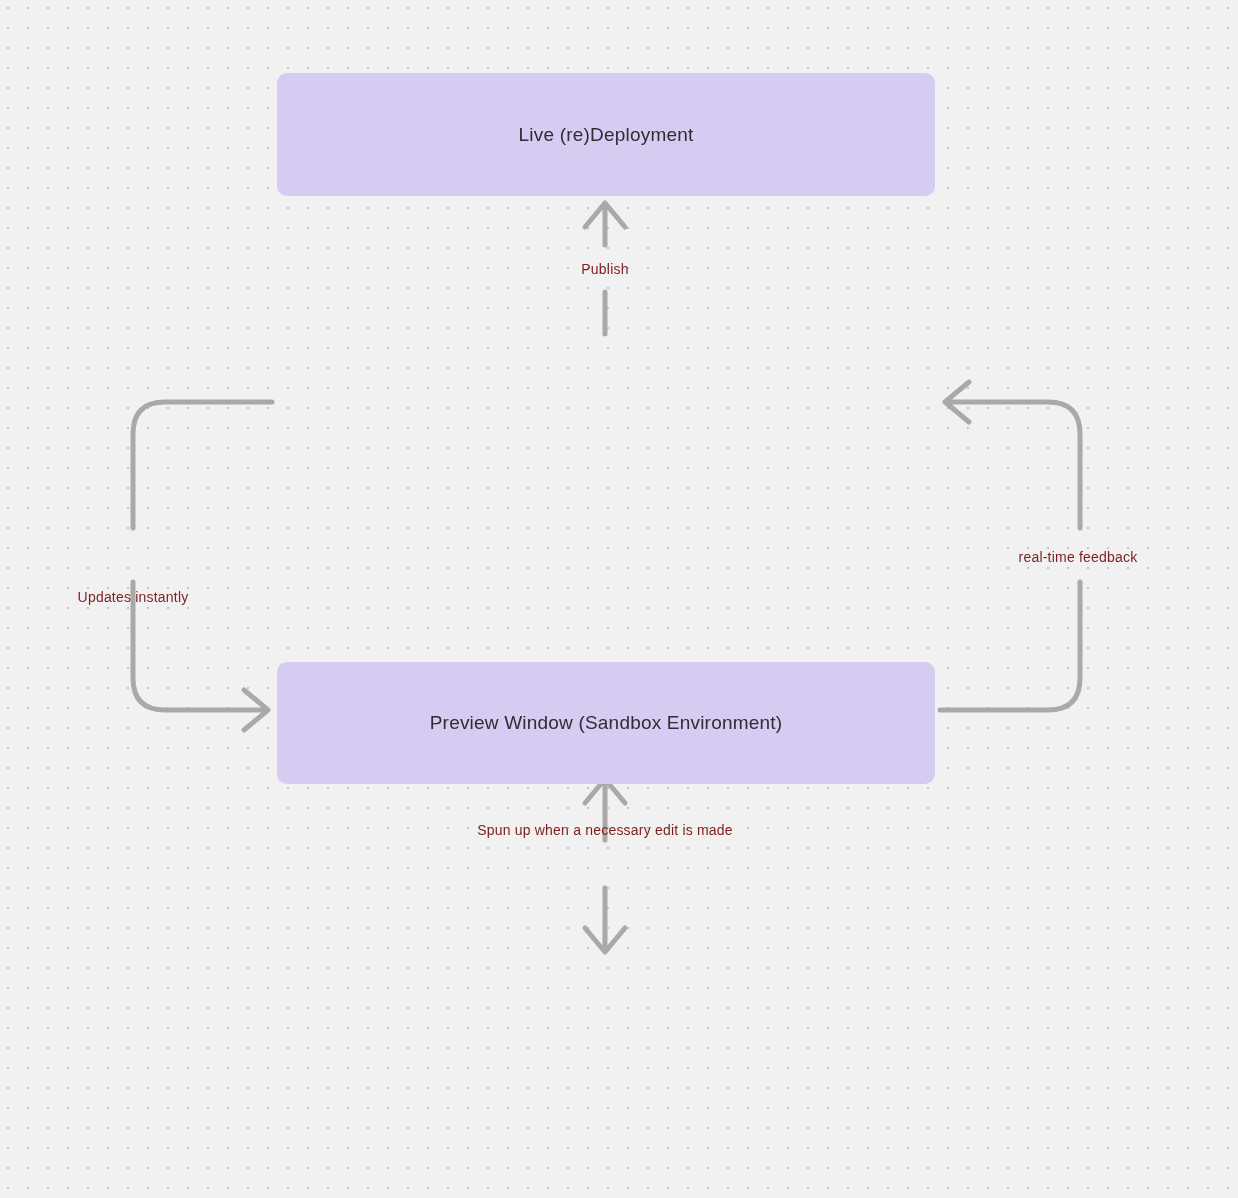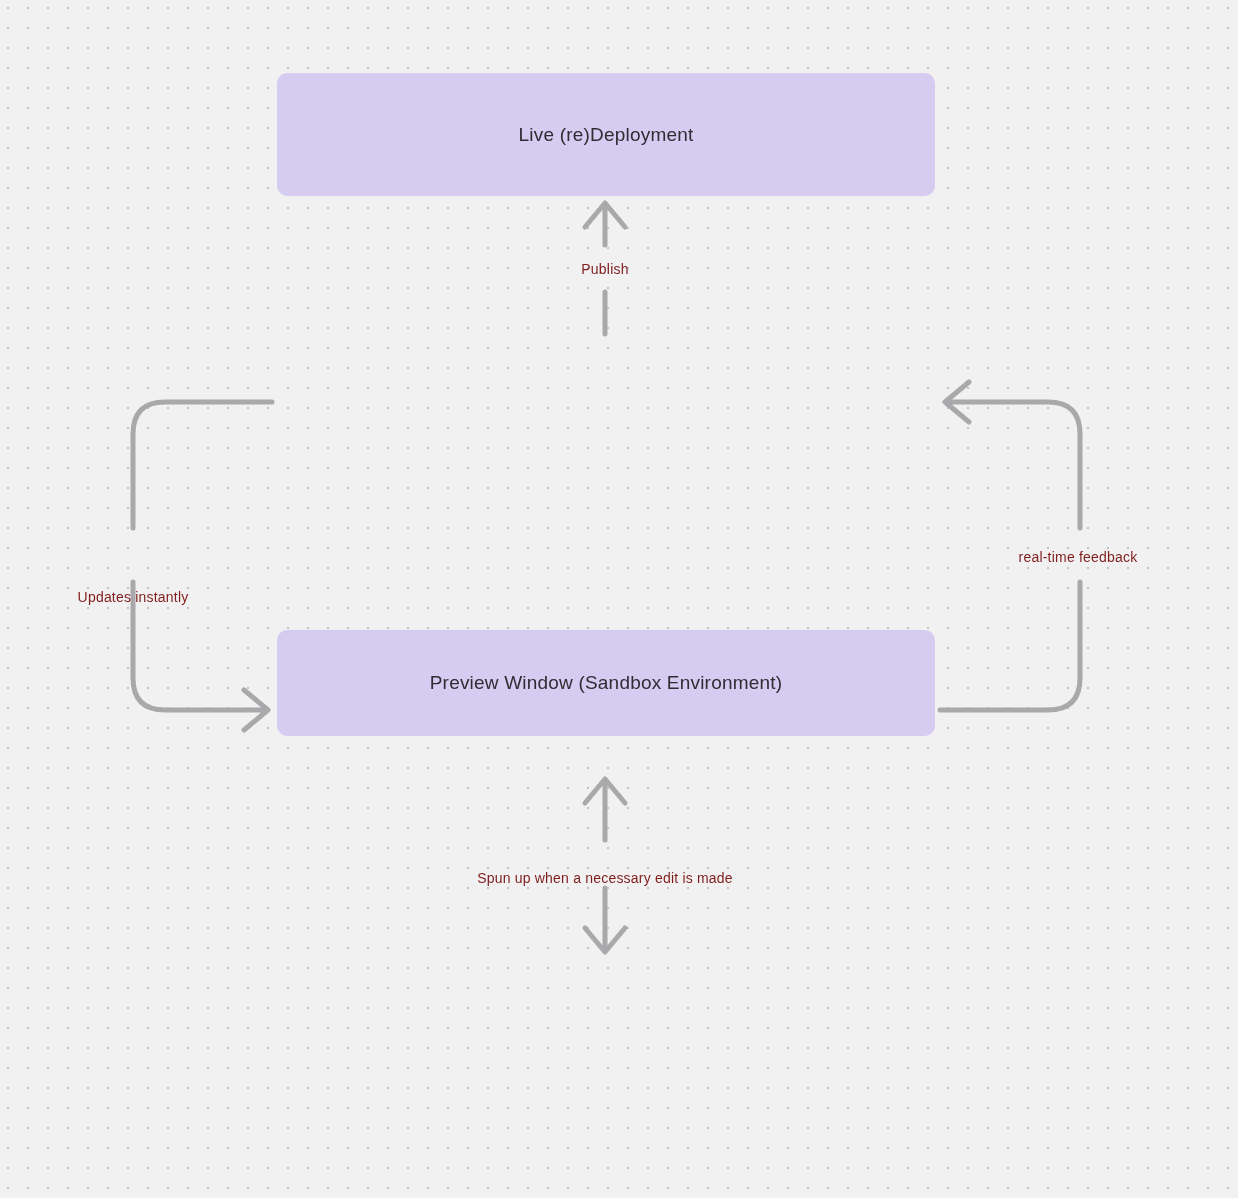--- a/index.html
+++ b/index.html
@@ -34,34 +34,34 @@
     display: flex;
     align-items: center;
     justify-content: center;
     text-align: center;
     font-size: 19px;
     color: #2e2d33;
     letter-spacing: 0.2px;
   }
   #node-live    { top: 73px;  }
   #node-user    { top: 341px; }
-  #node-preview { top: 630px; height: 106px; }
+  #node-preview { top: 662px; height: 122px; }
   #node-dev     { top: 958px; }
   .edge-label {
     position: absolute;
     transform: translate(-50%, -50%);
     font-size: 14px;
     color: #7f1d1d;
     white-space: nowrap;
     letter-spacing: 0.2px;
   }
   #label-publish  { left: 605px;  top: 269px; }
   #label-updates  { left: 133px;  top: 557px; margin-top: 40px; }
   #label-feedback { left: 1078px; top: 557px; }
-  #label-spunup   { left: 605px;  top: 878px; }
+  #label-spunup   { left: 605px;  top: 830px; }
 </style>
 </head>
 <body>
 
 <div class="canvas">
 
   <svg class="arrows" viewBox="0 0 1238 1198" fill="none" stroke="#a9a8aa" stroke-width="5" stroke-linecap="round" stroke-linejoin="round">
 
     <path d="M605 245 L605 208 M585 227 L605 203 L625 227"></path>
     <path d="M605 292 L605 334"></path>

